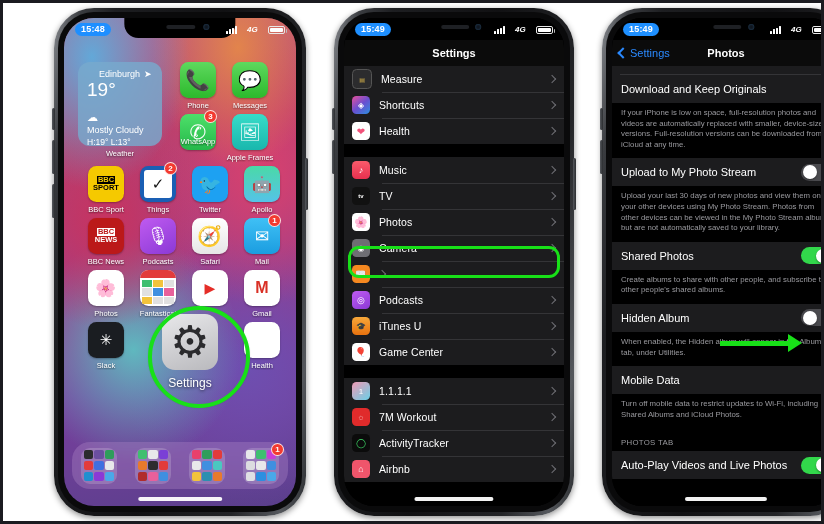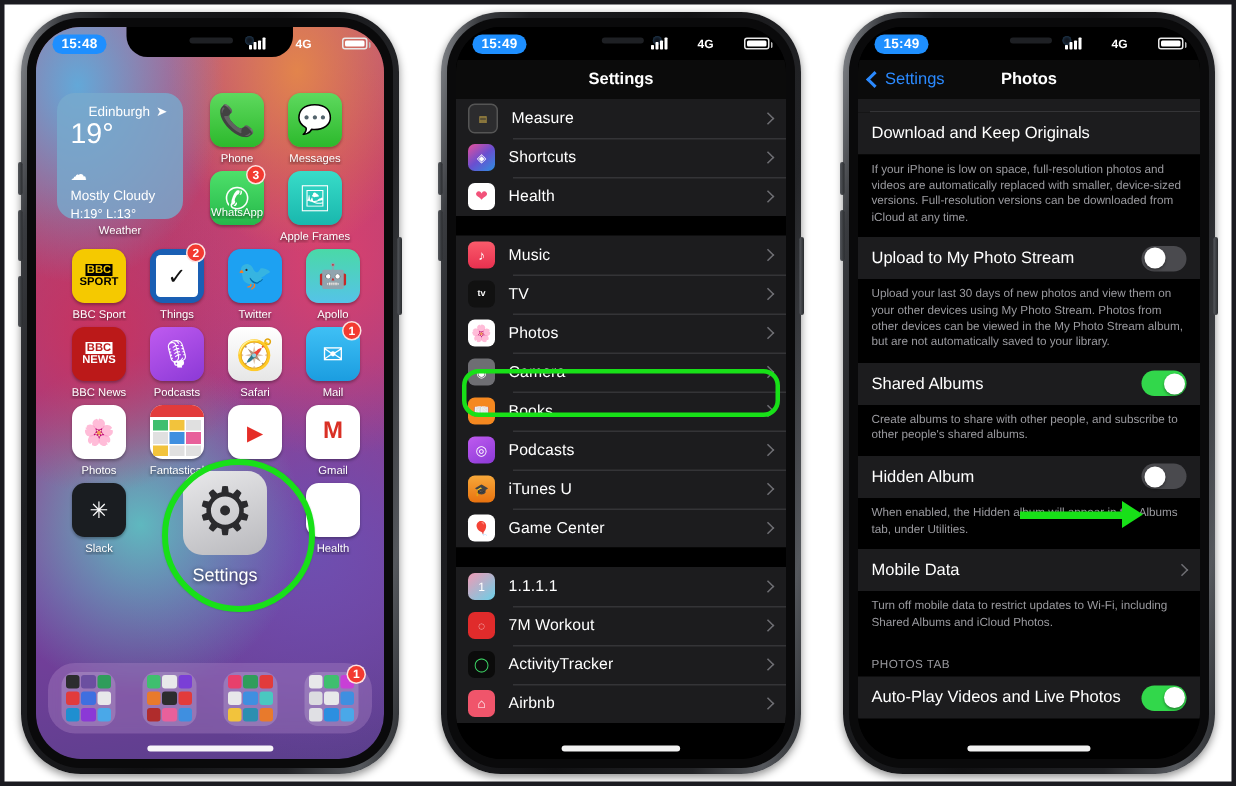--- a/index.html
+++ b/index.html
@@ -20,20 +20,21 @@
   .stage{position:absolute;inset:0;}
 
   
   .phone{
     position:absolute;
     border-radius:40px;
     background:linear-gradient(100deg,#8d9095 0%,#3a3c40 8%,#1d1e21 18%,#111113 50%,#232427 78%,#55585d 92%,#2a2c2f 100%);
     padding:9px;
     box-sizing:border-box;
     box-shadow:0 2px 6px rgba(0,0,0,.45);
+    margin-left:40px;
   }
   .phone .bezel{
     position:absolute;inset:4px;
     border-radius:36px;
     background:#0a0a0b;
   }
   .screen{
     position:absolute;
     left:10px;right:10px;top:10px;bottom:10px;
     border-radius:30px;
@@ -62,21 +63,21 @@
     position:absolute;top:0;left:0;right:0;height:22px;z-index:45;
     display:flex;align-items:center;justify-content:space-between;
     padding:0 11px;box-sizing:border-box;
     font-size:9px;font-weight:bold;color:#fff;
   }
   .clock-pill{
     background:#1e8fff;color:#fff;border-radius:9px;
     padding:2px 6px;font-size:9px;font-weight:bold;line-height:1;
     letter-spacing:.2px;
   }
-  .status-right{display:flex;align-items:flex-start;gap:20px;}
+  .status-right{display:flex;align-items:flex-end;gap:10px;font-style:italic;}
   .bars{display:flex;align-items:flex-end;gap:1px;height:8px;}
   .bars i{display:block;width:2px;background:#fff;border-radius:.5px;}
   .bars i:nth-child(1){height:3px}
   .bars i:nth-child(2){height:5px}
   .bars i:nth-child(3){height:6px}
   .bars i:nth-child(4){height:8px}
   .net{font-size:8px;font-weight:600;letter-spacing:.2px}
   .batt{width:17px;height:8px;border:1px solid #e8e8e8;border-radius:2px;position:relative;padding:1px;box-sizing:border-box}
   .batt::after{content:"";position:absolute;right:-3px;top:2px;width:1.5px;height:4px;background:#bbb;border-radius:0 1px 1px 0}
   .batt b{display:block;height:100%;background:#fff;border-radius:1px;}
@@ -444,21 +445,20 @@
               <div class="label">Photos</div>
               <div class="chev"></div>
             </div>
             <div class="row">
               <div class="ic" style="background:#6e6e73;font-size:8px">◉</div>
               <div class="label">Camera</div>
               <div class="chev"></div>
             </div>
             <div class="row">
               <div class="ic" style="background:#f58820;font-size:9px">📖</div>
-              <div class="label">Books</div>
               <div class="chev"></div>
             </div>
             <div class="row">
               <div class="ic" style="background:linear-gradient(150deg,#bf5bf0,#8b39d6);font-size:9px">◎</div>
               <div class="label">Podcasts</div>
               <div class="chev"></div>
             </div>
             <div class="row">
               <div class="ic" style="background:linear-gradient(180deg,#f7a83a,#e8720f);font-size:8px">🎓</div>
               <div class="label">iTunes U</div>
@@ -553,21 +553,21 @@
 
           <div class="srow">
             <div class="label">Upload to My Photo Stream</div>
             <div class="toggle off">
                 <b></b>
               </div>
           </div>
           <div class="foot">Upload your last 30 days of new photos and view them on your other devices using My Photo Stream. Photos from other devices can be viewed in the My Photo Stream album, but are not automatically saved to your library.</div>
 
           <div class="srow">
-            <div class="label">Shared Albums</div>
+            <div class="label">Shared Photos</div>
             <div class="toggle on">
                 <b></b>
               </div>
           </div>
           <div class="foot">Create albums to share with other people, and subscribe to other people's shared albums.</div>
 
           <div class="srow">
             <div class="label">Hidden Album</div>
             <div class="toggle off">
                 <b></b>

